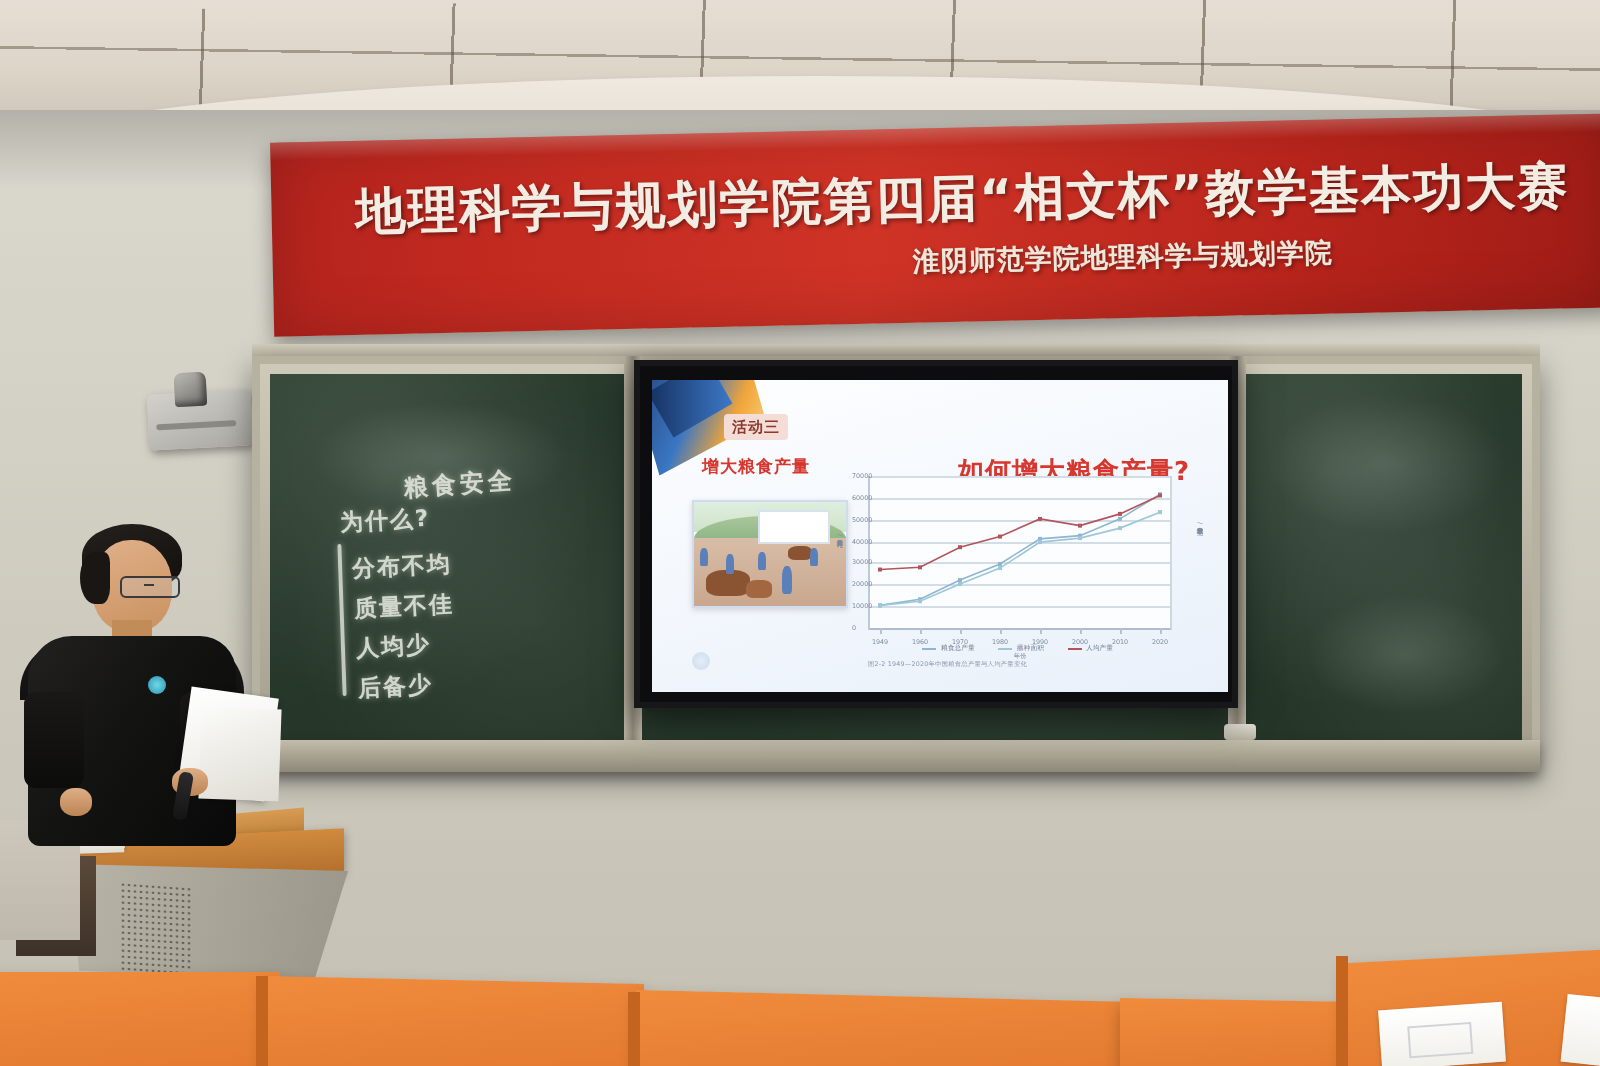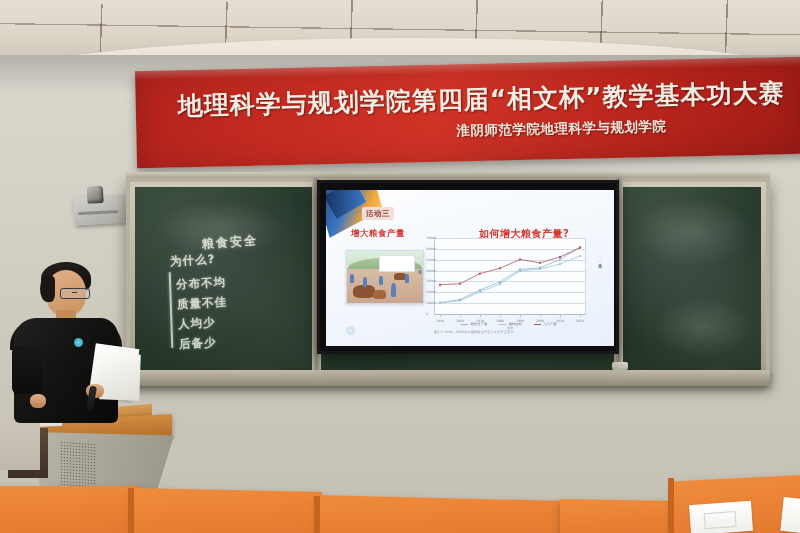--- a/index.html
+++ b/index.html
@@ -113,21 +113,21 @@
     background:linear-gradient(120deg,#15315f,#3d78c8);transform:rotate(-30deg);}
 
   .badge{position:absolute;left:36px;top:17px;padding:1.5px 4px;
     background:#f3ddd6;color:#8d3a2c;font-size:7.5px;font-weight:bold;
     border-radius:2px;letter-spacing:.5px;}
   .slide-title{position:absolute;left:72px;top:15px;font-size:10px;font-weight:bold;
     color:#1c1c22;letter-spacing:.4px;white-space:nowrap;}
 
   .red-h-left{position:absolute;left:25px;top:38px;font-size:8.5px;font-weight:bold;
     color:#d6372f;letter-spacing:.5px;white-space:nowrap;text-align:right;}
-  .red-h-right{position:absolute;left:153px;top:37px;font-size:10px;font-weight:bold;
+  .red-h-right{position:absolute;left:153px;top:37px;font-size:13px;font-weight:bold;
     color:#d6372f;letter-spacing:.5px;white-space:nowrap;}
 
   
   .illus{position:absolute;left:20px;top:60px;width:76px;height:52px;
     border:1.5px solid #cfdced;background:#f7fbff;box-shadow:0 1px 3px rgba(0,0,0,.15);}
   .ill-sky{position:absolute;left:0;top:0;width:100%;height:28%;
     background:linear-gradient(#dfeedf,#cfe3c8);}
   .ill-hill{position:absolute;left:0;top:14%;width:100%;height:22%;
     background:linear-gradient(#a9c79a,#8fb587);border-radius:50% 50% 0 0/100% 100% 0 0;}
   .ill-field{position:absolute;left:0;bottom:0;width:100%;height:66%;

